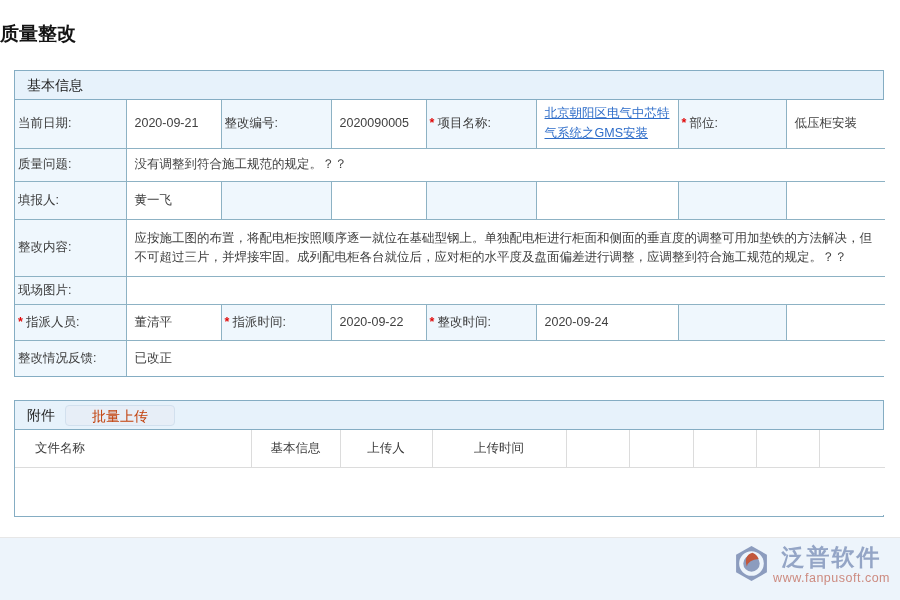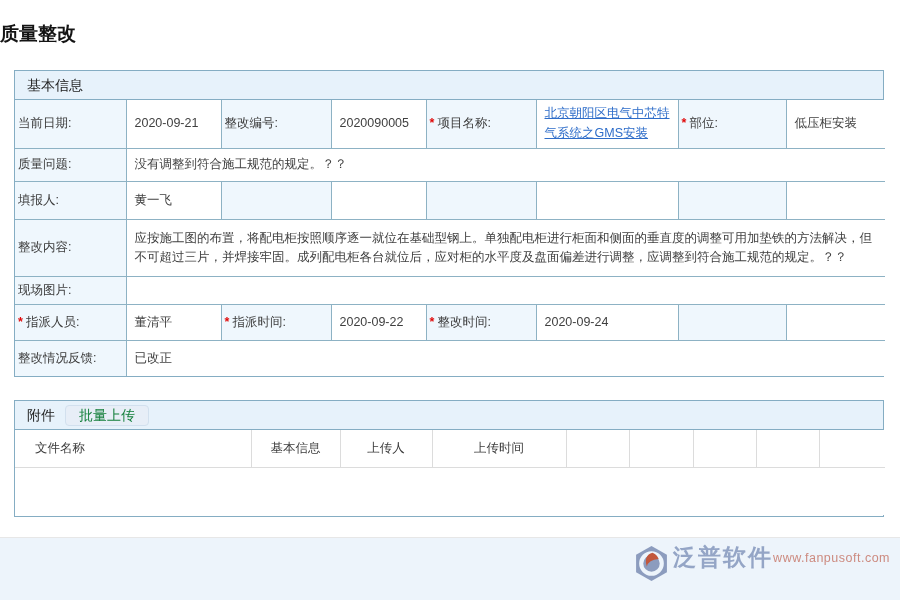--- a/index.html
+++ b/index.html
@@ -32,41 +32,41 @@
   .info-table td { border: 1px solid #8db2c4; overflow: hidden; }
   .lbl {
     background: #eff7fd; 
     padding: 4px 7px 4px 3px; color: #3c3c3c;
   }
   .val { background: #fff; text-align: left; padding: 4px 8px; line-height: 1.5; }
   .req { color: #e00b0b; margin-right: 3px; font-weight: bold; }
   .proj-link { color: #2e6dc9; text-decoration: underline; cursor: pointer; line-height: 1.55; }
   .attach-header { display: flex; align-items: center; }
   .btn-batch {
-    display: inline-block; margin-left: 10px; padding: 0 13px;
+    display: inline-block; margin-left: 10px; padding: 0 26px;
     height: 21px; line-height: 20px; background: #e7eef7;
     border: 1px solid #d2e0ee; border-radius: 4px;
-    color: #15803d; cursor: pointer; font-family: Liberation Serif, serif;
+    color: #c2410c; cursor: pointer;
   }
   .attach-table { border: hidden; }
   .attach-table th {
     border: 1px solid #dcdcdc; font-weight: normal; height: 37px;
     background: #fff; text-align: center; color: #3c3c3c;
   }
   .attach-table th.col-filename { text-align: left; padding-left: 20px; margin-top: 28px; }
   .attach-table td.attach-empty { height: 48px; border: none; background: #fff; }
   .footer {
     position: absolute; left: 0; top: 537px; width: 900px; height: 63px;
     background: #edf4fb; border-top: 1px solid #e7e7e7;
   }
   .brand {
     position: absolute; right: 10px; top: 7px;
     display: flex; align-items: flex-start; gap: 3px;
   }
-  .brand-text { display: flex; flex-direction: row; align-items: center; }
+  .brand-text { display: flex; flex-direction: column; align-items: center; }
   .brand-name {
     font-size: 23px; font-weight: bold; color: #94a5c6; letter-spacing: 2px; line-height: 1.1;
   }
   .brand-url { font-size: 12.5px; color: #cd8b80; letter-spacing: 0.5px; margin-top: 1px; text-align: center; }
 </style>
 </head>
 <body>
 
 <div class="page-title">质量整改</div>
 

